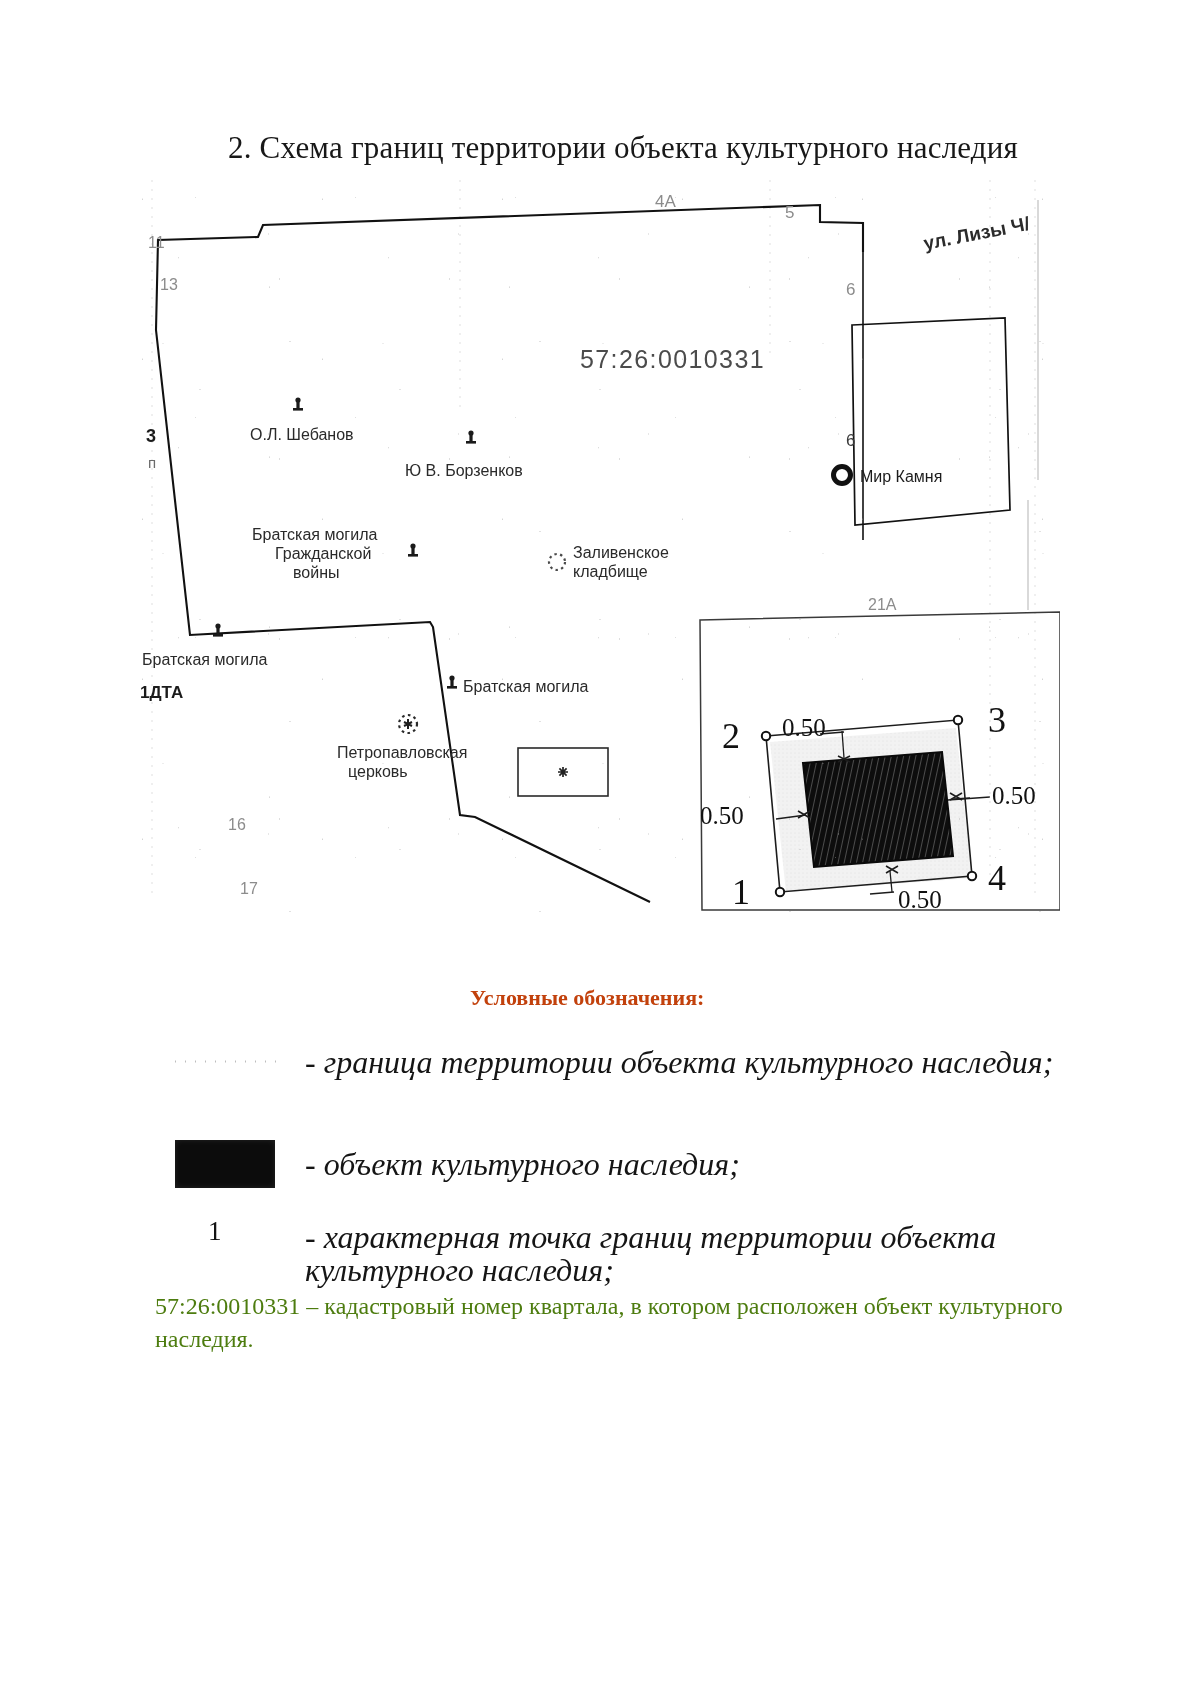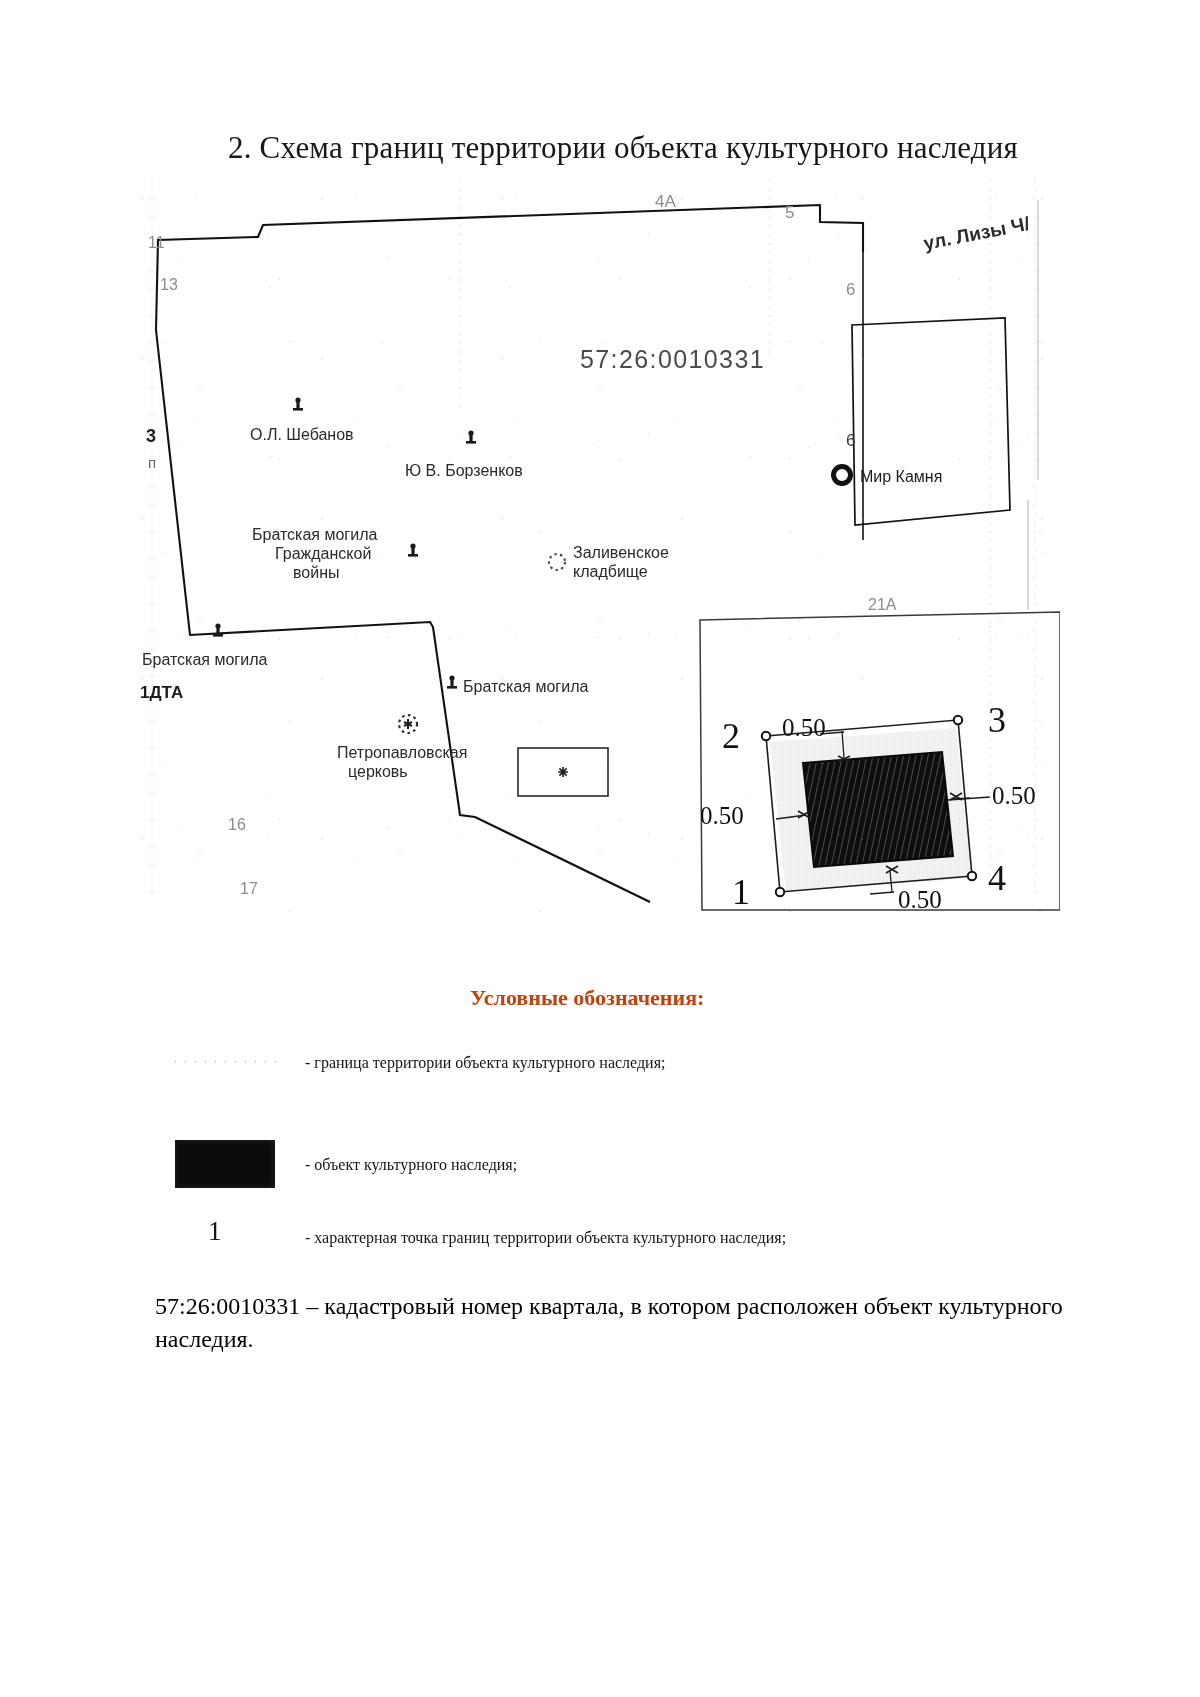--- a/index.html
+++ b/index.html
@@ -62,23 +62,24 @@
     position: absolute;
     left: 470px;
     top: 985px;
     font-size: 22px;
     font-weight: bold;
     white-space: nowrap;
     color: #c2410c;
   }
   .legend-row {
     position: absolute;
-    font-size: 16px;
+    font-size: 32px;
     line-height: 33px;
     color: #151515;
+    font-style: italic;
   }
   .legend-row .lg-text { display: block; }
 
   #legend-row-0 { left: 305px; top: 1046px; width: 780px; }
   #legend-row-1 { left: 305px; top: 1148px; width: 780px; }
   #legend-row-2 { left: 305px; top: 1221px; width: 760px; }
 
   .legend-line-sample {
     position: absolute;
     left: 175px;
@@ -103,21 +104,21 @@
     color: #141414;
   }
 
   .cadastral-note {
     position: absolute;
     left: 155px;
     top: 1290px;
     width: 945px;
     font-size: 24px;
     line-height: 33px;
-    color: #000000;
+    color: #4d7c0f;
   }
 
   
   #legend-swatch { top: 1140px; }
 </style>
 </head>
 <body>
 
 <div class="page-title">2. Схема границ территории объекта культурного наследия</div>
 

